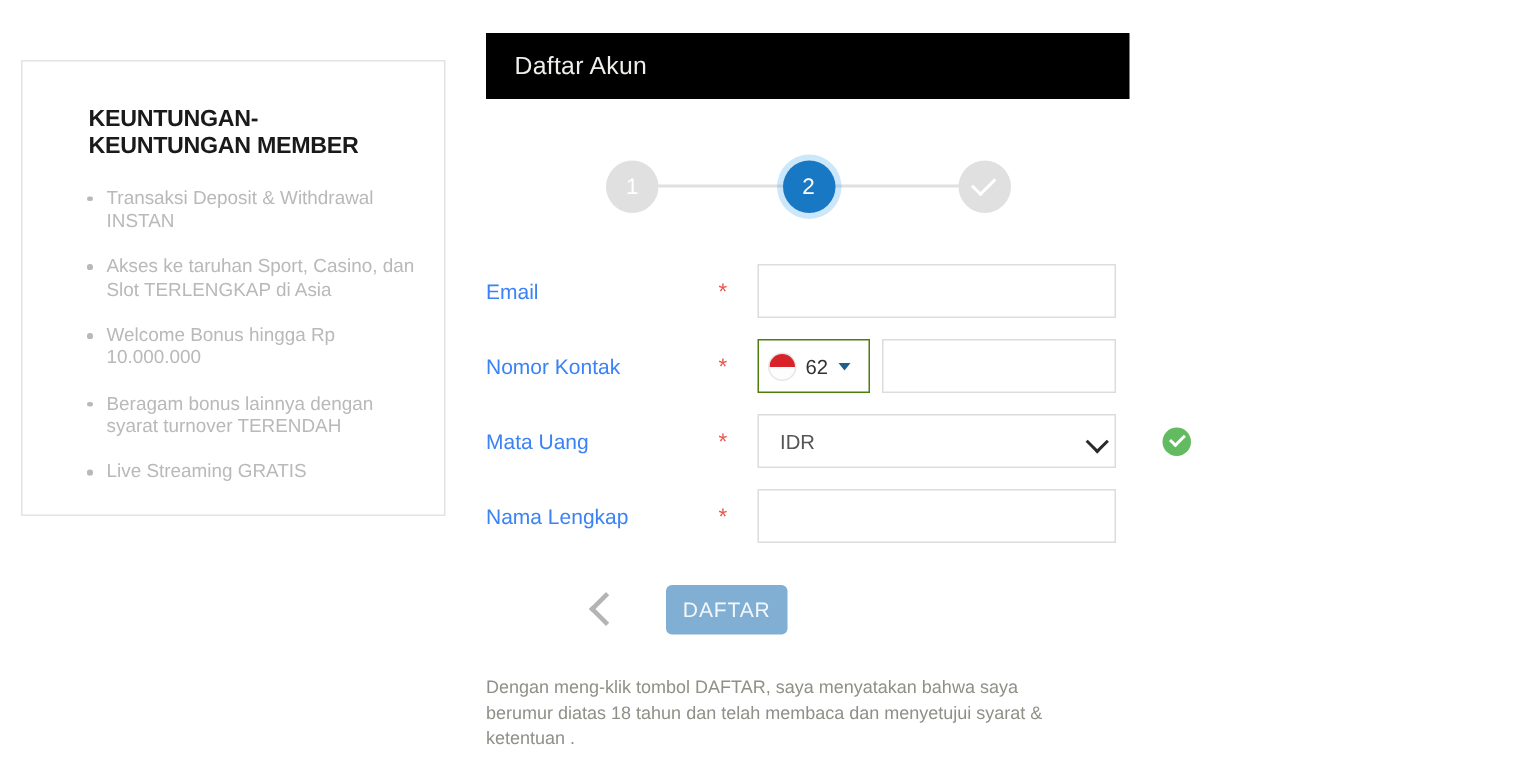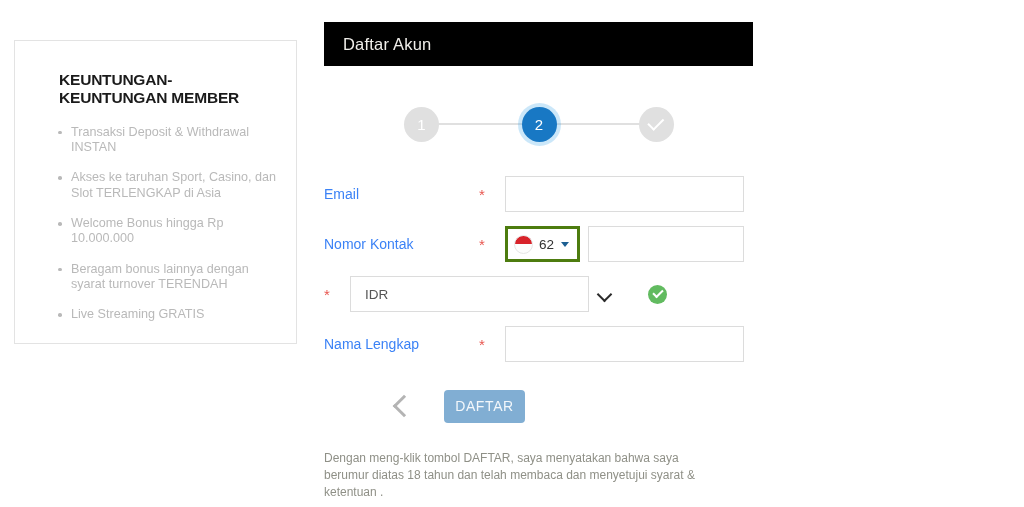--- a/index.html
+++ b/index.html
@@ -159,21 +159,21 @@
     font-size: 13.5px;
     color: #555555;
     padding: 0 10px;
     outline: none;
   }
 
   
   .country-select {
     width: 75px;
     height: 36px;
-    border: 3px solid #4d7c0f;
+    border: 1px solid #4d7c0f;
     background: #ffffff;
     box-sizing: border-box;
     display: flex;
     align-items: center;
     padding: 0 6px;
     margin-right: 8px;
     flex-shrink: 0;
   }
   .flag-id {
     width: 19px;
@@ -334,20 +334,21 @@
       <div class="req-star">*</div>
       <div class="country-select">
         <span class="flag-id"></span>
         <span class="dial-code">62</span>
         <span class="caret-down"></span>
       </div>
       <input class="text-input phone-input" type="text" placeholder="" style="">
     </div>
 
     <div class="form-row">
+      <div class="field-label">Mata Uang</div>
       <div class="req-star">*</div>
       <div class="select-wrap">
         <div class="select-box">
           <span>IDR</span>
         </div>
         <span class="chevron-down"></span>
       </div>
       <div class="valid-badge">
         <i></i>
       </div>

